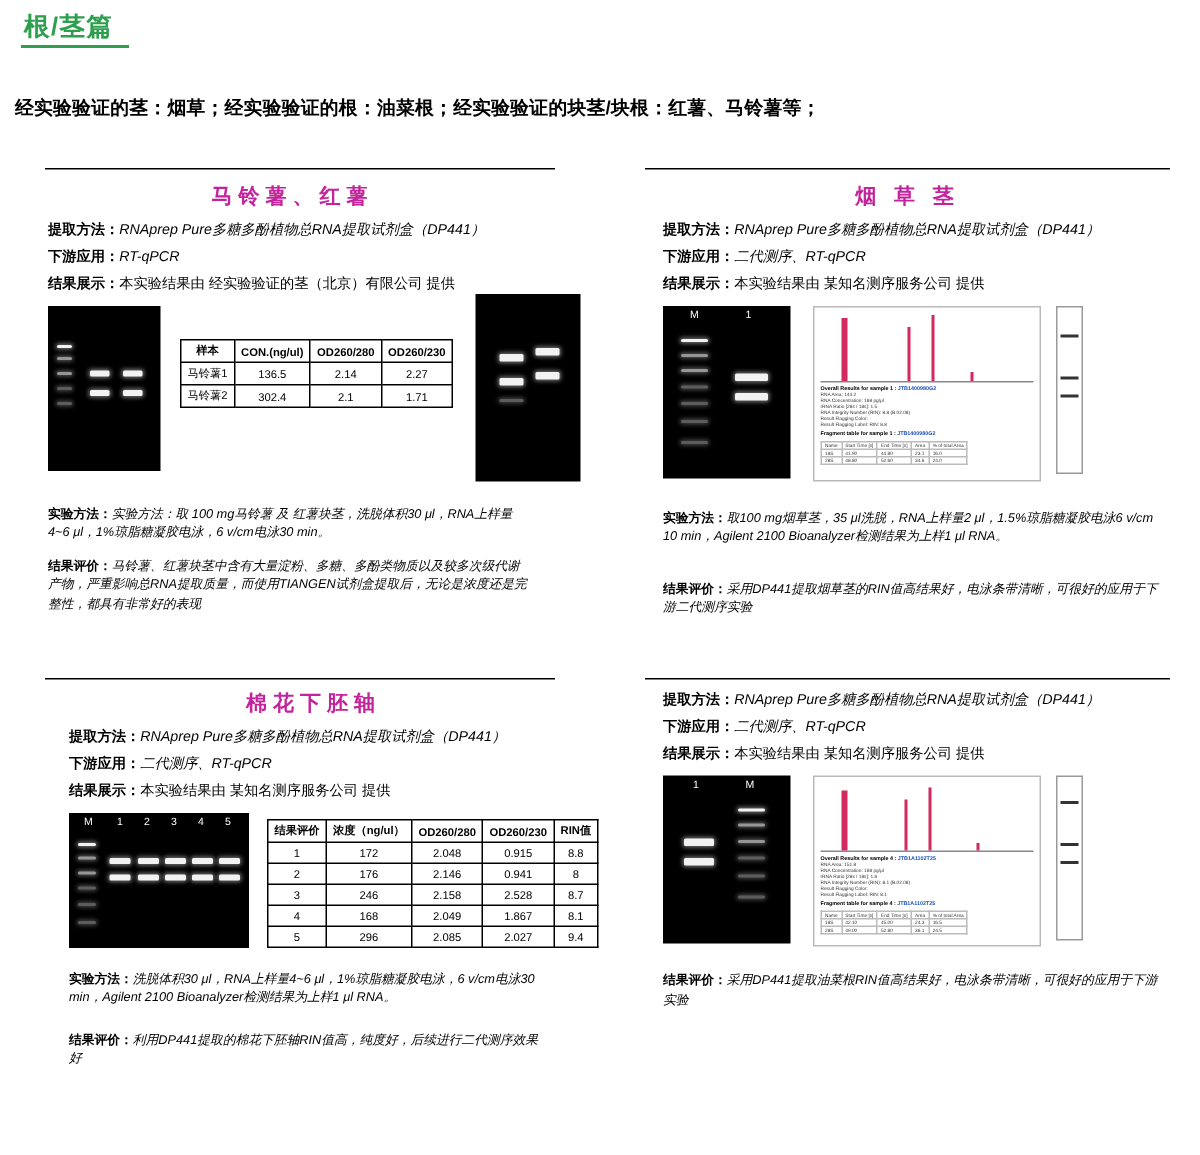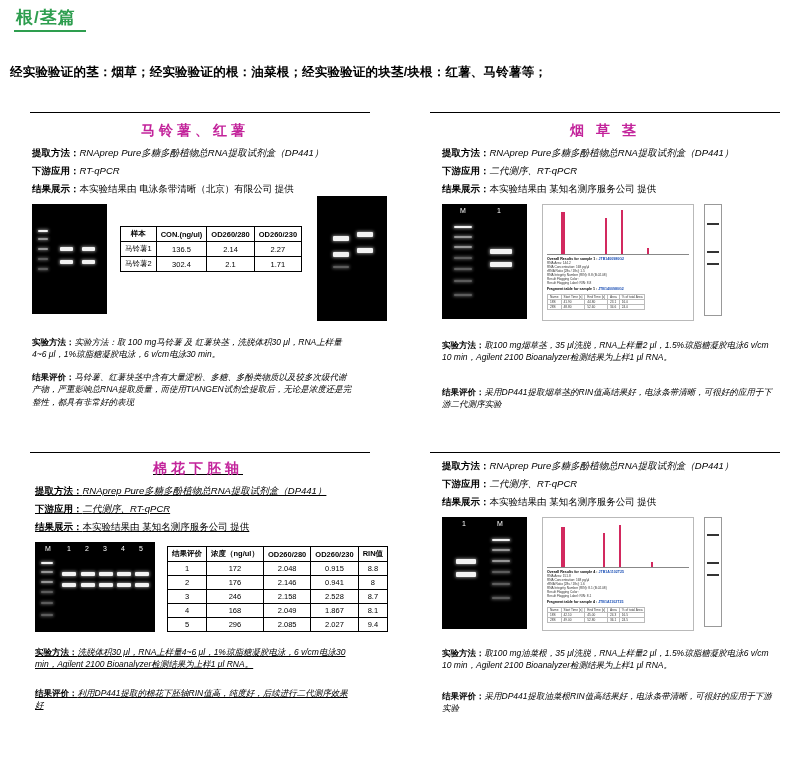--- a/index.html
+++ b/index.html
@@ -199,21 +199,21 @@
 <div class="panel" style="left:10px; top:122px;">
   <div class="panel-title">马铃薯、红薯</div>
 
   <div class="meta-line">
     <span class="meta-label">提取方法：</span><span class="meta-val">RNAprep Pure多糖多酚植物总RNA提取试剂盒（DP441）</span>
   </div>
   <div class="meta-line">
     <span class="meta-label">下游应用：</span><span class="meta-val">RT-qPCR</span>
   </div>
   <div class="meta-line">
-    <span class="meta-label">结果展示：</span><span class="meta-val-plain">本实验结果由 电泳条带清晰（北京）有限公司 提供</span>
+    <span class="meta-label">结果展示：</span><span class="meta-val-plain">本实验结果由 经实验验证的茎（北京）有限公司 提供</span>
   </div>
 
   <div class="figure-row">
     
     <div class="gel" style="width:75px; height:110px;">
       <div class="band" style="left:6px; top:26px; width:10px; height:2px;"></div>
       <div class="band dim" style="left:6px; top:34px; width:10px; height:2px;"></div>
       <div class="band dim" style="left:6px; top:44px; width:10px; height:2px;"></div>
       <div class="band faint" style="left:6px; top:54px; width:10px; height:2px;"></div>
       <div class="band faint" style="left:6px; top:64px; width:10px; height:2px;"></div>
@@ -349,21 +349,21 @@
 
   <div class="note" style="margin-top:20px; width:330px;">
     <b>实验方法：</b><span>取100 mg烟草茎，35 μl洗脱，RNA上样量2 μl，1.5%琼脂糖凝胶电泳6 v/cm 10 min，Agilent 2100 Bioanalyzer检测结果为上样1 μl RNA。</span>
   </div>
   <div class="eval" style="margin-top:22px; width:335px;">
     <b>结果评价：</b><span>采用DP441提取烟草茎的RIN值高结果好，电泳条带清晰，可很好的应用于下游二代测序实验</span>
   </div>
 </div>
 
 <div class="hr-top" style="top:452px; left:30px; width:340px;"></div>
-<div class="panel" style="left:13px; top:460px;text-decoration:underline;">
+<div class="panel" style="left:24px; top:460px;">
   <div class="panel-title">棉花下胚轴</div>
 
   <div class="meta-line">
     <span class="meta-label">提取方法：</span><span class="meta-val">RNAprep Pure多糖多酚植物总RNA提取试剂盒（DP441）</span>
   </div>
   <div class="meta-line">
     <span class="meta-label">下游应用：</span><span class="meta-val">二代测序、RT-qPCR</span>
   </div>
   <div class="meta-line">
     <span class="meta-label">结果展示：</span><span class="meta-val-plain">本实验结果由 某知名测序服务公司 提供</span>
@@ -522,19 +522,16 @@
         </table>
     </div>
 
     <div class="ladder-strip" style="position:absolute; left:262px; top:0; width:16px; height:108px;">
       <div class="lb" style="top:16px;"></div>
       <div class="lb" style="top:44px;"></div>
       <div class="lb" style="top:56px;"></div>
     </div>
   </div>
 
-  <div class="note" style="margin-top:18px; width:330px;">
-    <b>实验方法：</b><span>取100 mg油菜根，35 μl洗脱，RNA上样量2 μl，1.5%琼脂糖凝胶电泳6 v/cm 10 min，Agilent 2100 Bioanalyzer检测结果为上样1 μl RNA。</span>
-  </div>
   <div class="eval" style="margin-top:18px; width:335px;">
     <b>结果评价：</b><span>采用DP441提取油菜根RIN值高结果好，电泳条带清晰，可很好的应用于下游实验</span>
   </div>
 </div>
 
 </body></html>

